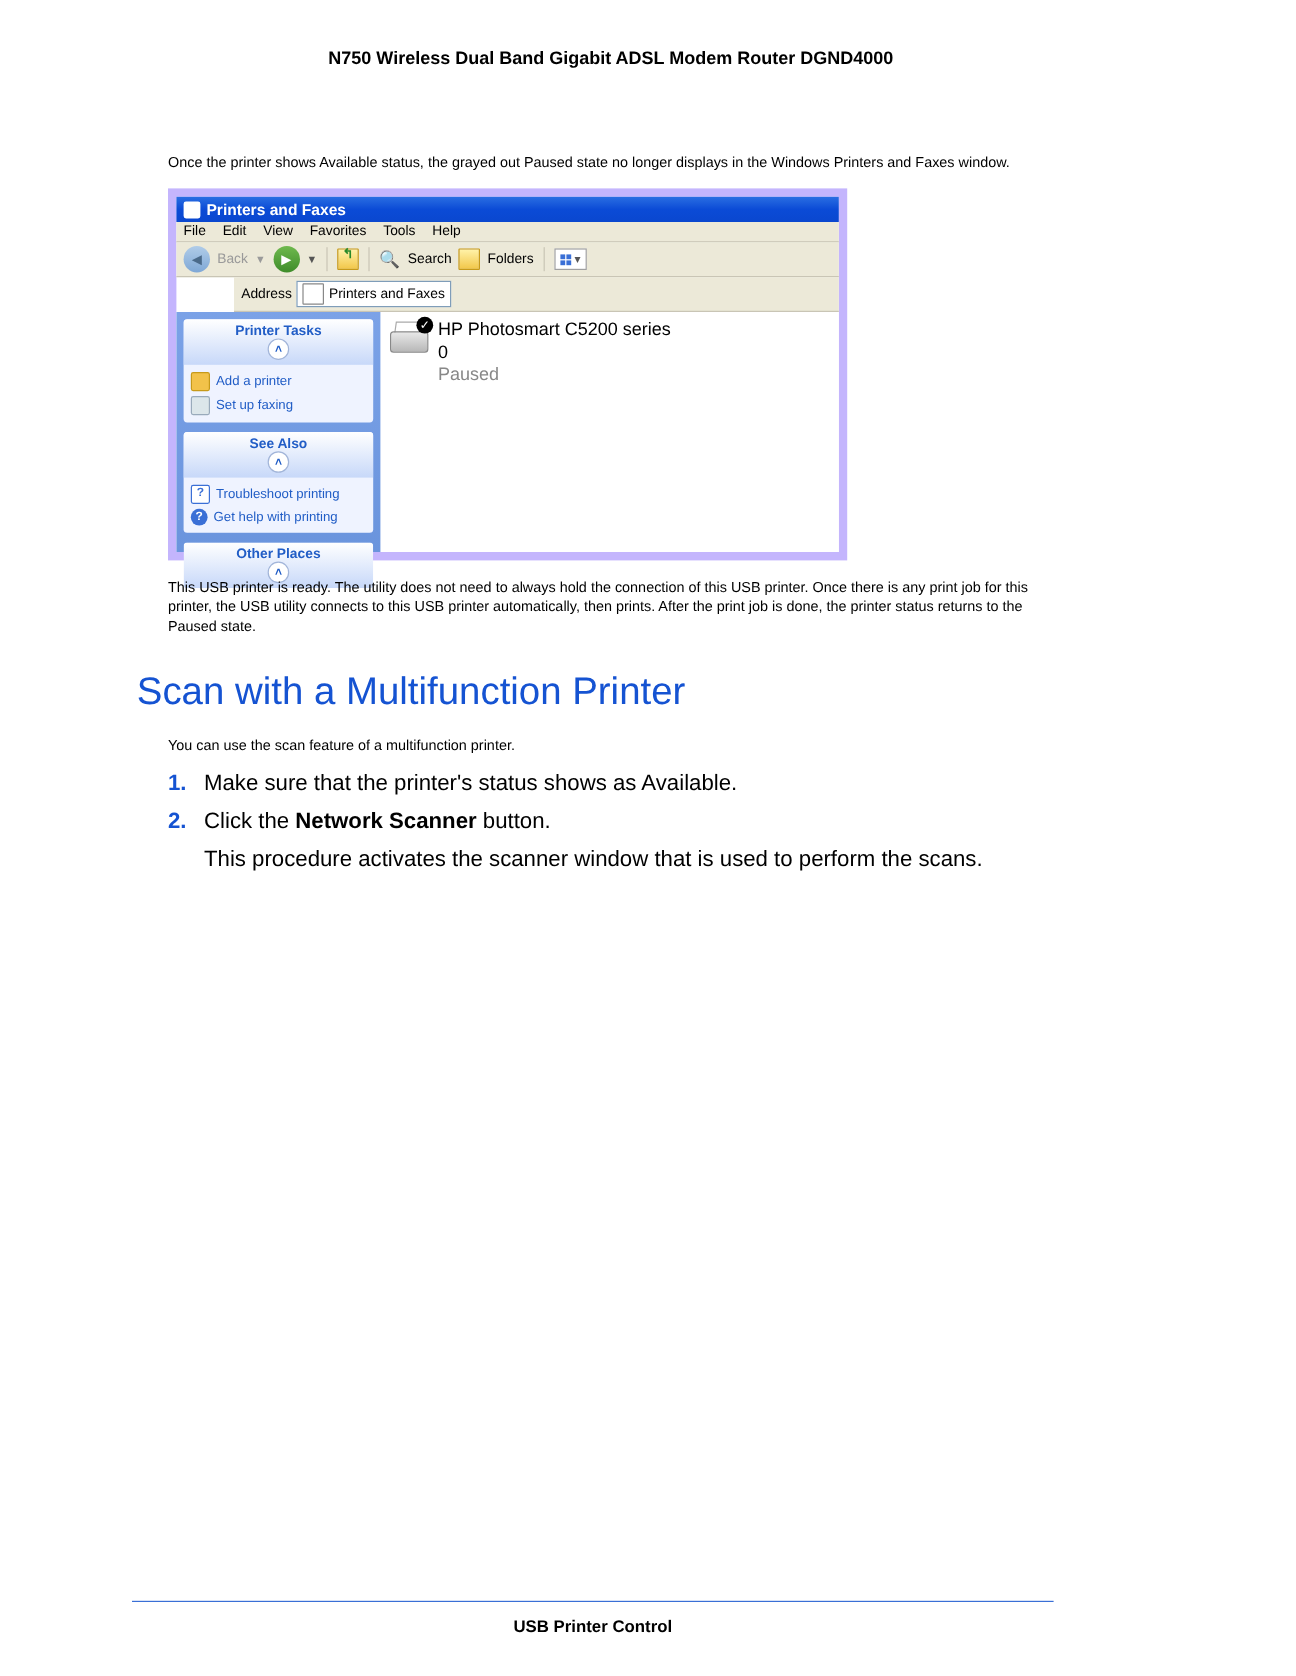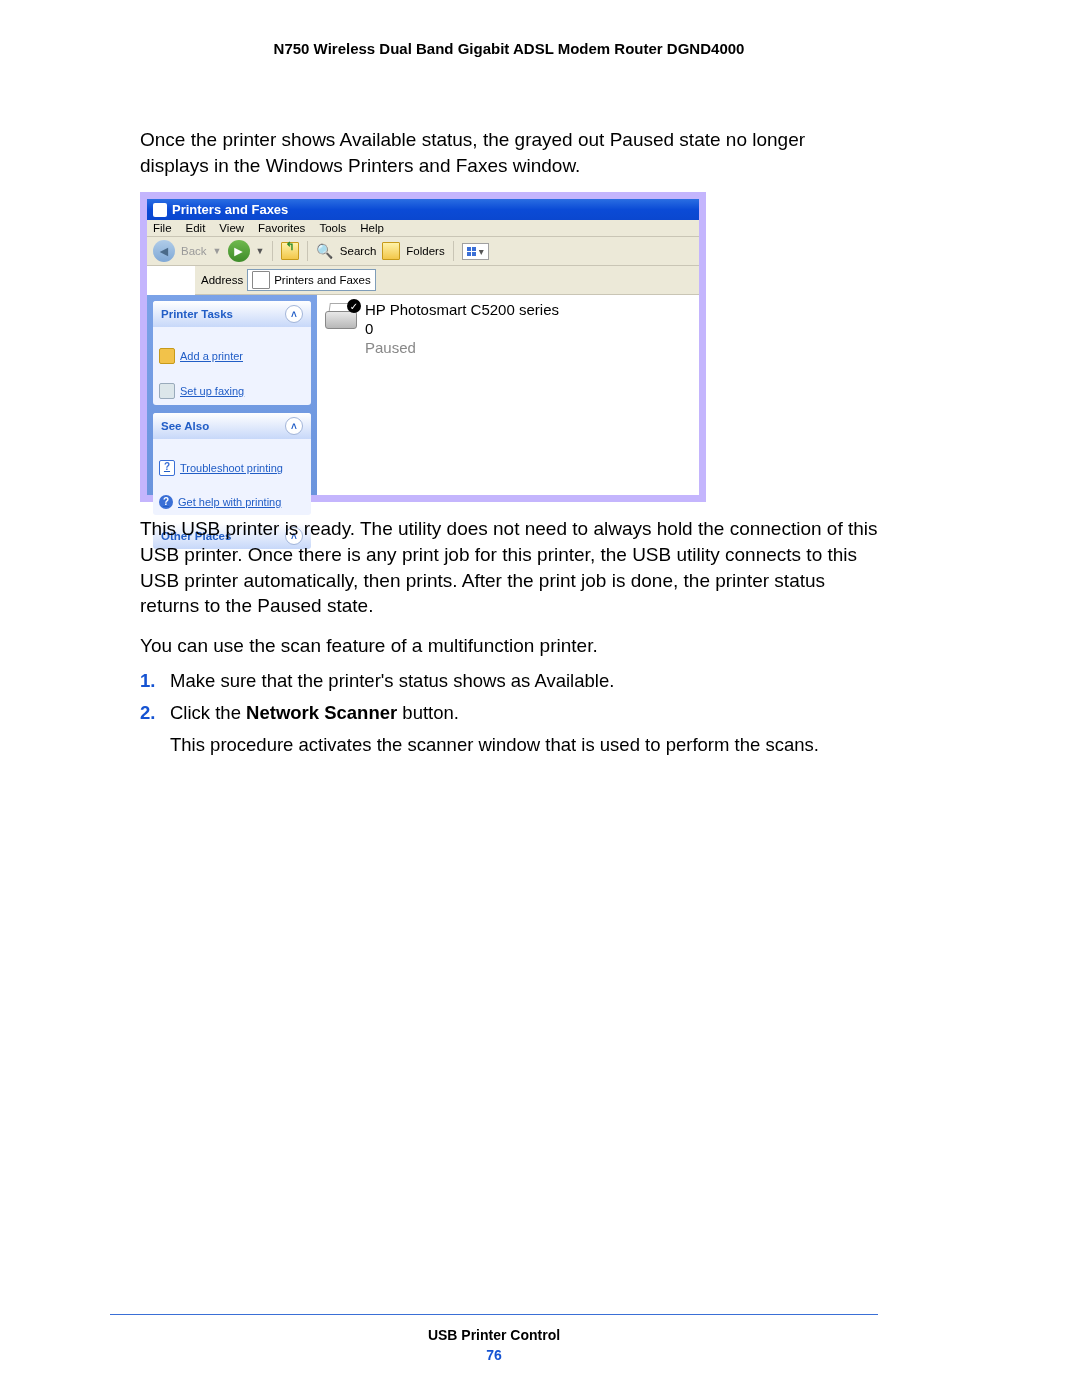--- a/index.html
+++ b/index.html
@@ -18,21 +18,21 @@
     box-sizing: border-box;
     padding: 40px 110px 0 140px;
   }
   .header-title {
     text-align: center;
     font-weight: bold;
     font-size: 15px;
     margin-bottom: 70px;
   }
   .paragraph {
-    font-size: 19px;
+    font-size: 12px;
     line-height: 1.35;
     margin: 0 0 14px 0;
   }
   .screenshot {
     margin: 0 0 14px 0;
     border: 7px solid #c4b5fd;
     width: 552px;
     background: #fff;
     font-family: Tahoma, Arial, sans-serif;
   }
@@ -133,39 +133,38 @@
   }
   .panel-hdr {
     background: linear-gradient(to bottom,#fff,#c7d8f9);
     color:#215dc6;
     font-weight:bold;
     font-size:11.5px;
     padding:4px 8px;
     display:flex;
     justify-content:space-between;
     align-items:center;
+    flex-direction:column;
   }
   .panel-hdr .chev {
     width:16px; height:16px; border-radius:50%;
     border:1px solid #a2b5d9;
     background:#fff;
     display:flex; align-items:center; justify-content:center;
     font-size:10px; color:#215dc6;
   }
   .panel-body {
     padding:4px 6px;
   }
   .panel-link {
     display:flex; align-items:center; gap:5px;
     color:#215dc6;
     font-size:11px;
     padding:2px 0;
-    text-decoration:underline;
     cursor:pointer;
-    margin-top:15px;
   }
   .link-ic {
     width:14px; height:14px; border-radius:2px; display:inline-block;
   }
   .ss-content {
     flex:1;
     padding:6px;
     display:flex;
     align-items:flex-start;
     gap:6px;
@@ -332,35 +331,35 @@
           <div>HP Photosmart C5200 series</div>
           <div>0</div>
           <div style="color:#888">Paused</div>
         </div>
       </div>
     </div>
   </div>
 
   <p class="paragraph">This USB printer is ready. The utility does not need to always hold the connection of this USB printer. Once there is any print job for this printer, the USB utility connects to this USB printer automatically, then prints. After the print job is done, the printer status returns to the Paused state.</p>
 
+  <h2 class="section-heading">Scan with a Multifunction Printer</h2>
 
   <p class="paragraph" style="margin-bottom:10px">You can use the scan feature of a multifunction printer.</p>
 
   <ol class="list">
     <li>
       <span class="num">1.</span>
       <span class="body">Make sure that the printer's status shows as Available.</span>
     </li>
     <li>
       <span class="num">2.</span>
       <span class="body">
         <span>Click the </span><b>Network Scanner</b><span> button.</span>
         <div class="sub">This procedure activates the scanner window that is used to perform the scans.</div>
       </span>
     </li>
   </ol>
 
   <div class="footer">
     <div class="footer-line"></div>
     <div class="footer-text">USB Printer Control</div>
-    <div class="footer-page">76</div>
   </div>
 </div>
 
 </body></html>

